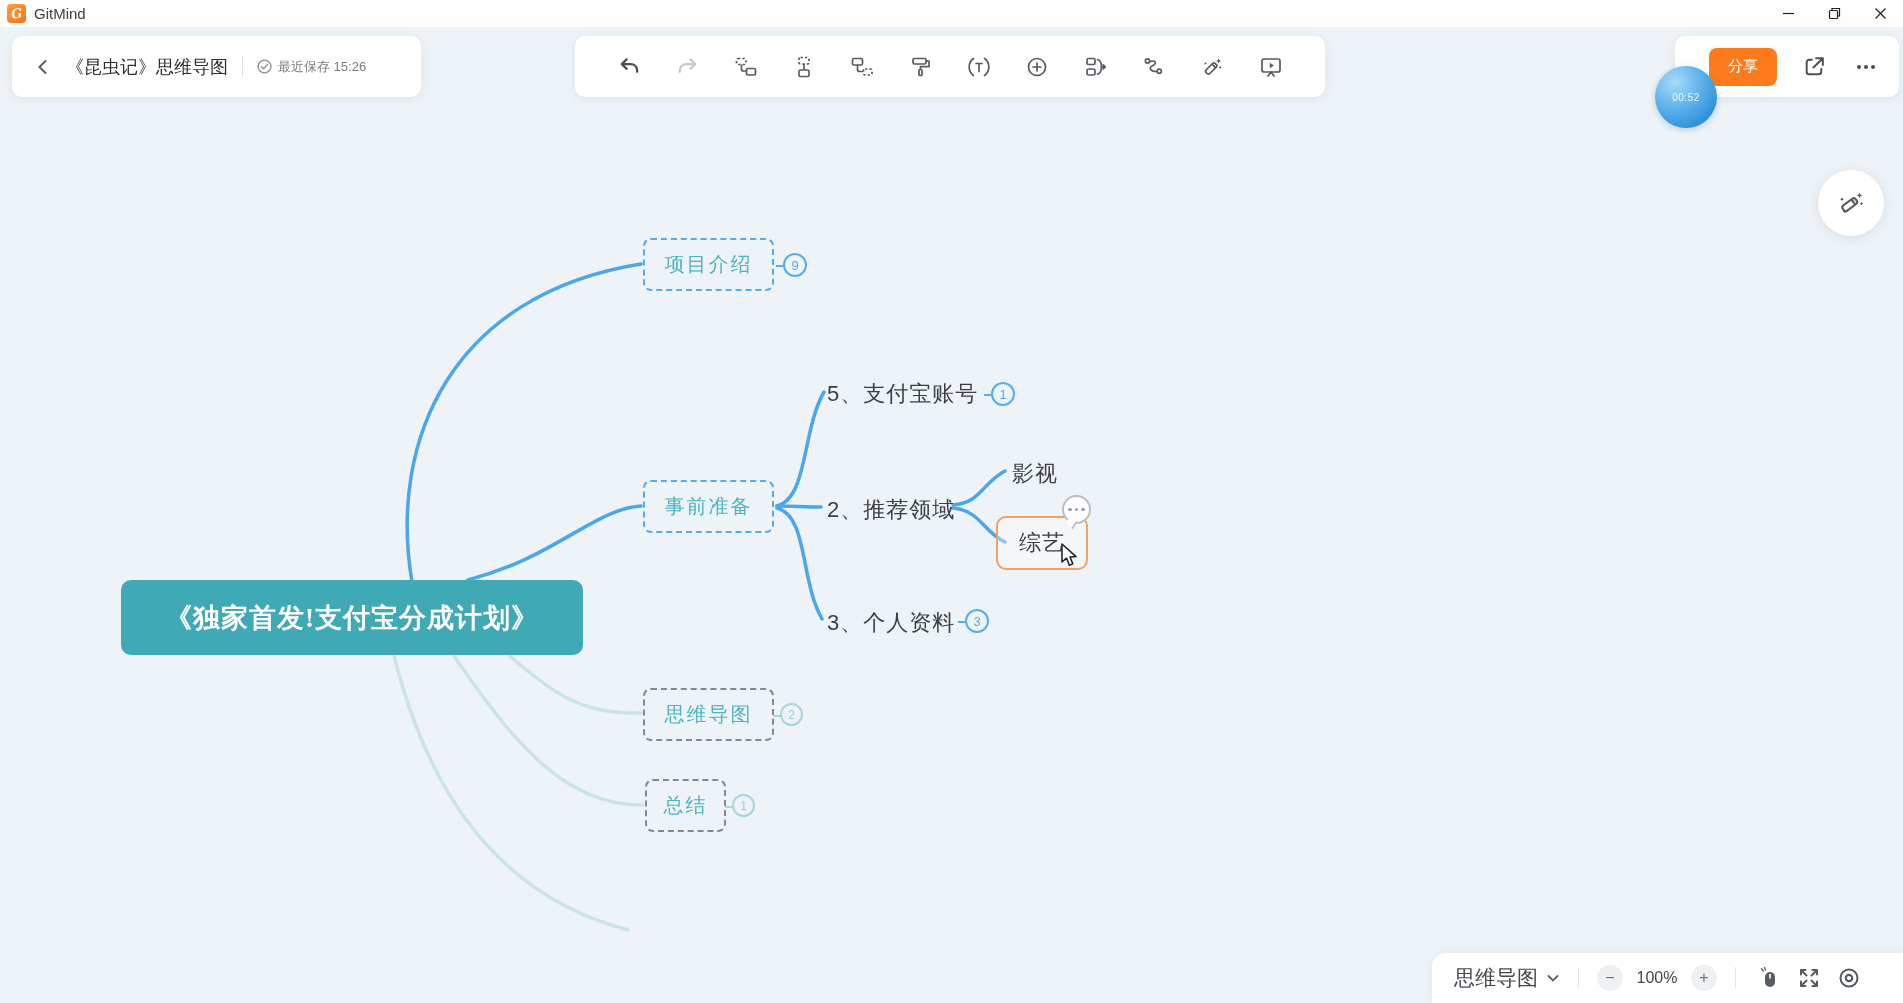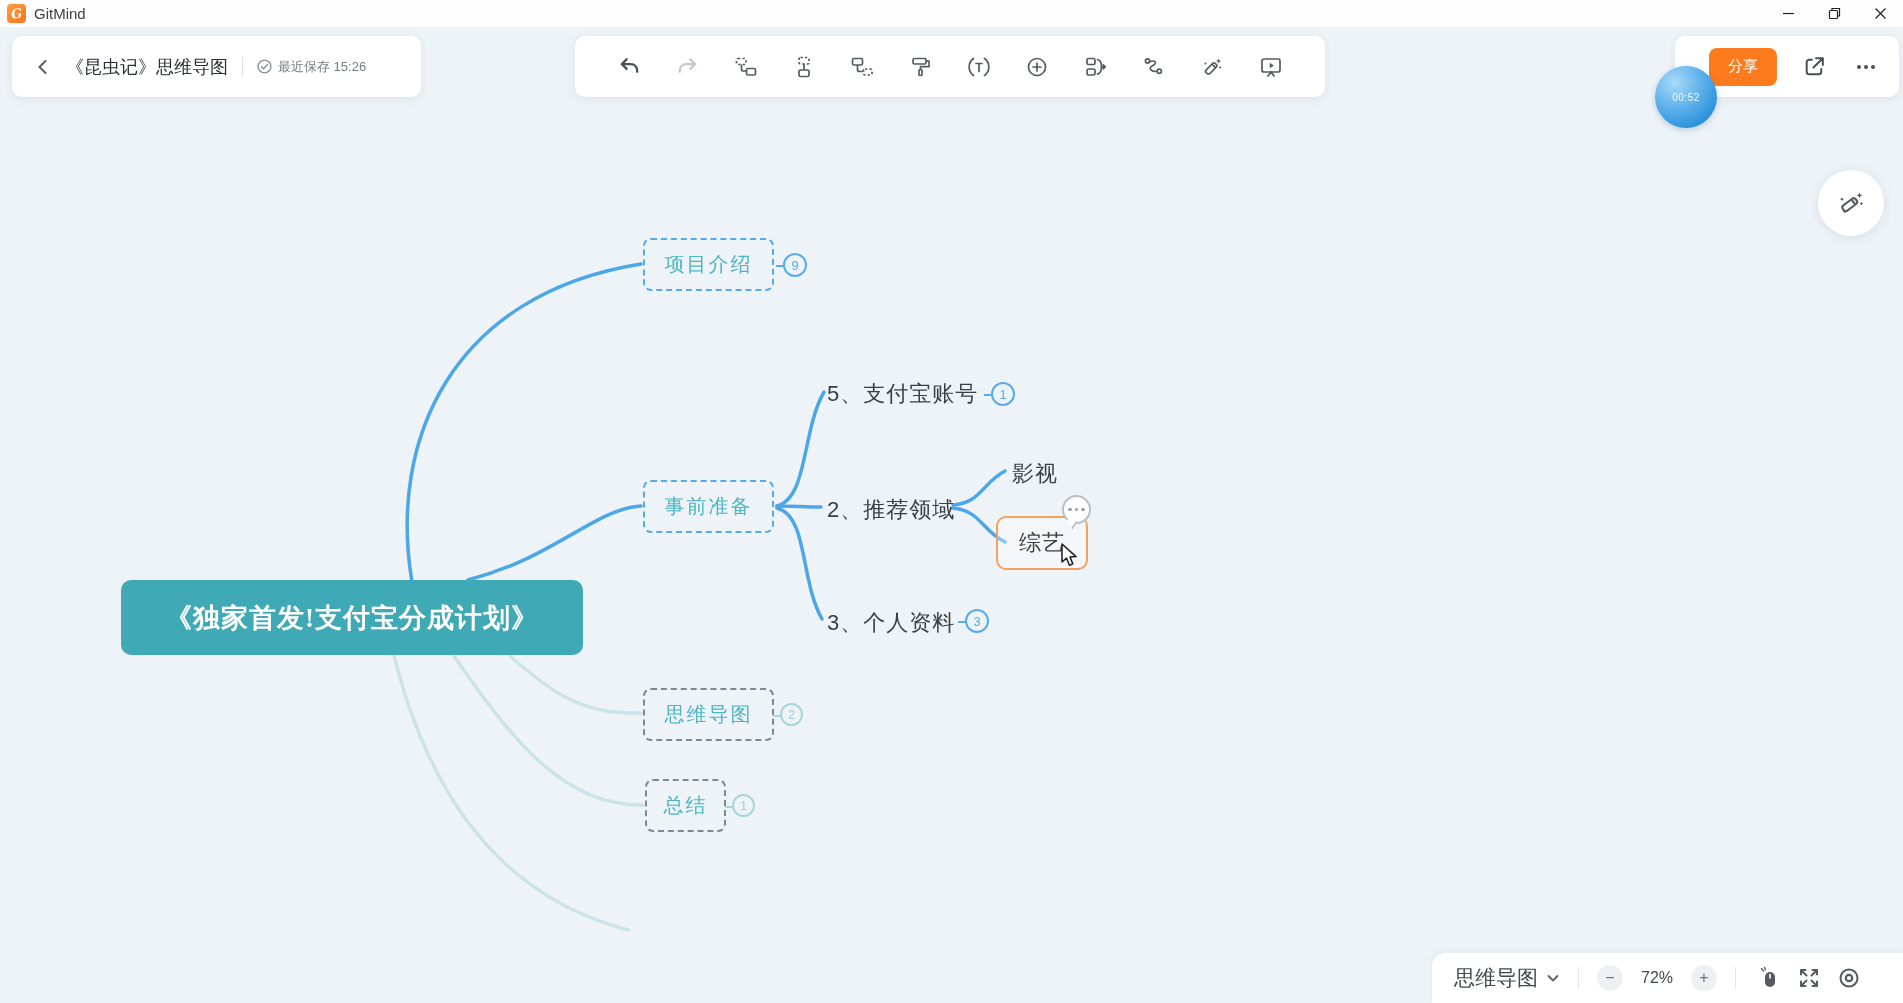--- a/index.html
+++ b/index.html
@@ -337,21 +337,21 @@
 
   <div class="status-bar">
     <div class="mode-select">
       <span class="mode-label">思维导图</span>
       <svg width="14" height="14" viewBox="0 0 14 14" fill="none" stroke="#5a5f64" stroke-width="1.8" stroke-linecap="round">
         <path d="M2.5,5 L7,9.5 L11.5,5"></path>
         </svg>
     </div>
     <div class="sb-divider"></div>
     <button class="zoom-btn">−</button>
-    <span class="zoom-value">72%</span>
+    <span class="zoom-value">100%</span>
     <button class="zoom-btn">+</button>
     <div class="sb-divider"></div>
     <div class="sb-icon">
       <svg width="24" height="24" viewBox="0 0 24 24">
         <rect x="8" y="6" width="10" height="15" rx="5" fill="#565b61"></rect>
         <path d="M13,8.5 v3.5" stroke="#fff" stroke-width="1.6" stroke-linecap="round"></path>
         <path d="M6.5,5 L4.5,2.8 M8.5,3.8 L7.5,1.5" stroke="#565b61" stroke-width="1.4" stroke-linecap="round"></path>
         </svg>
     </div>
     <div class="sb-icon">

